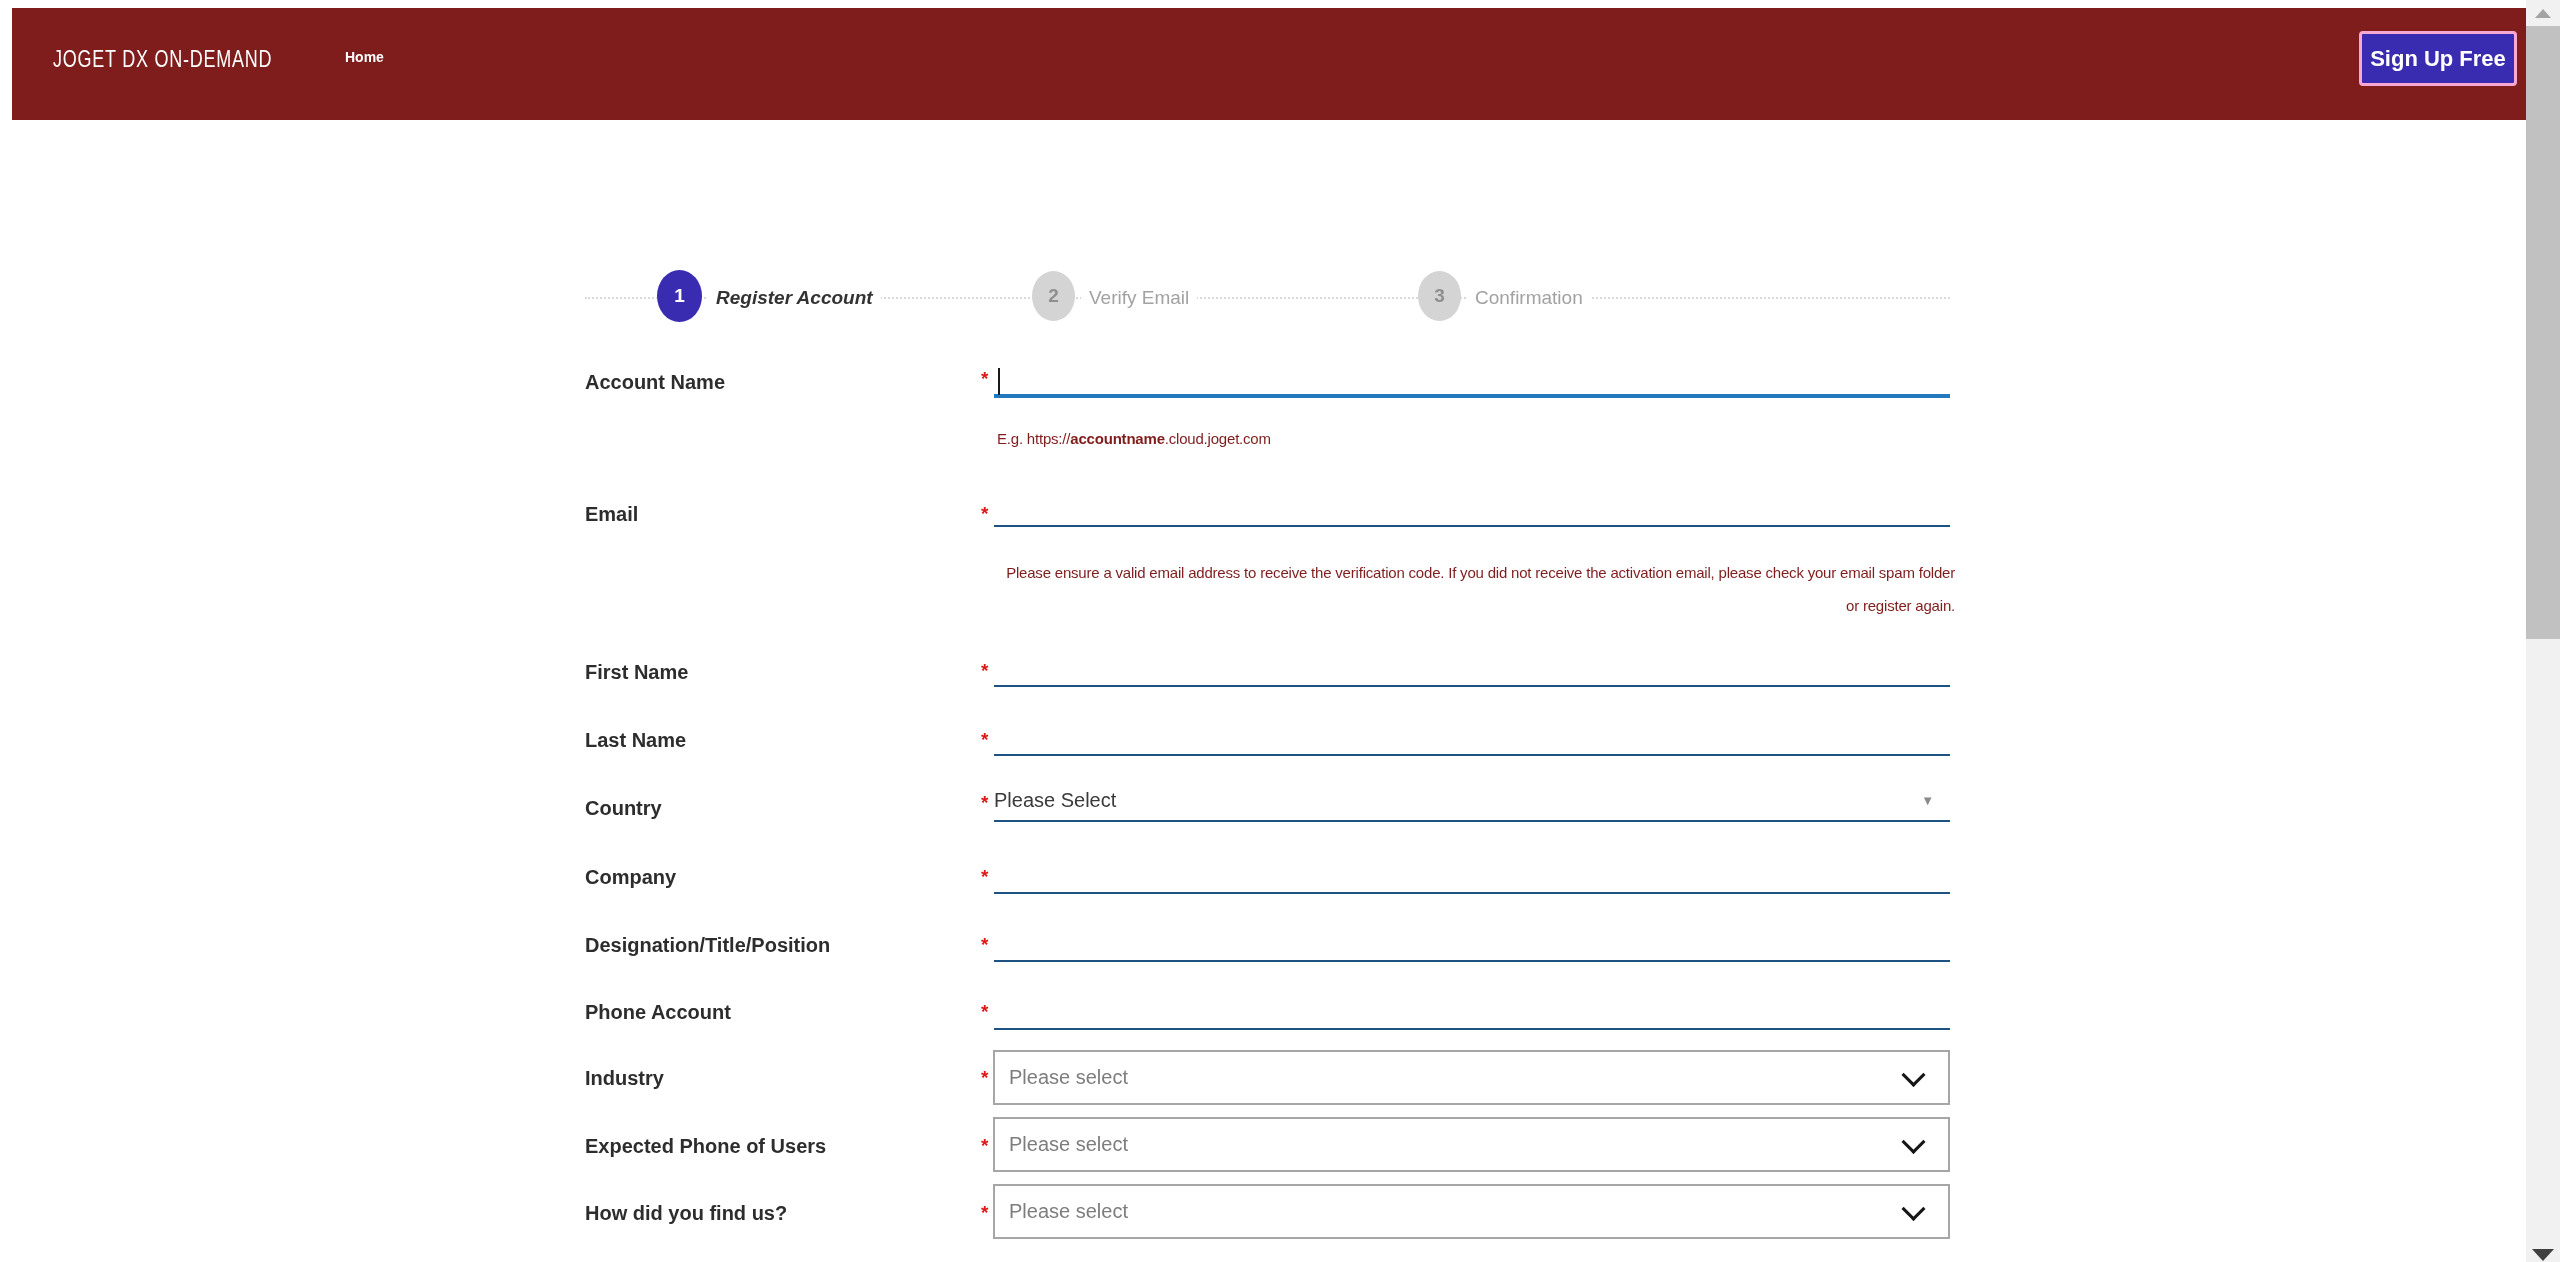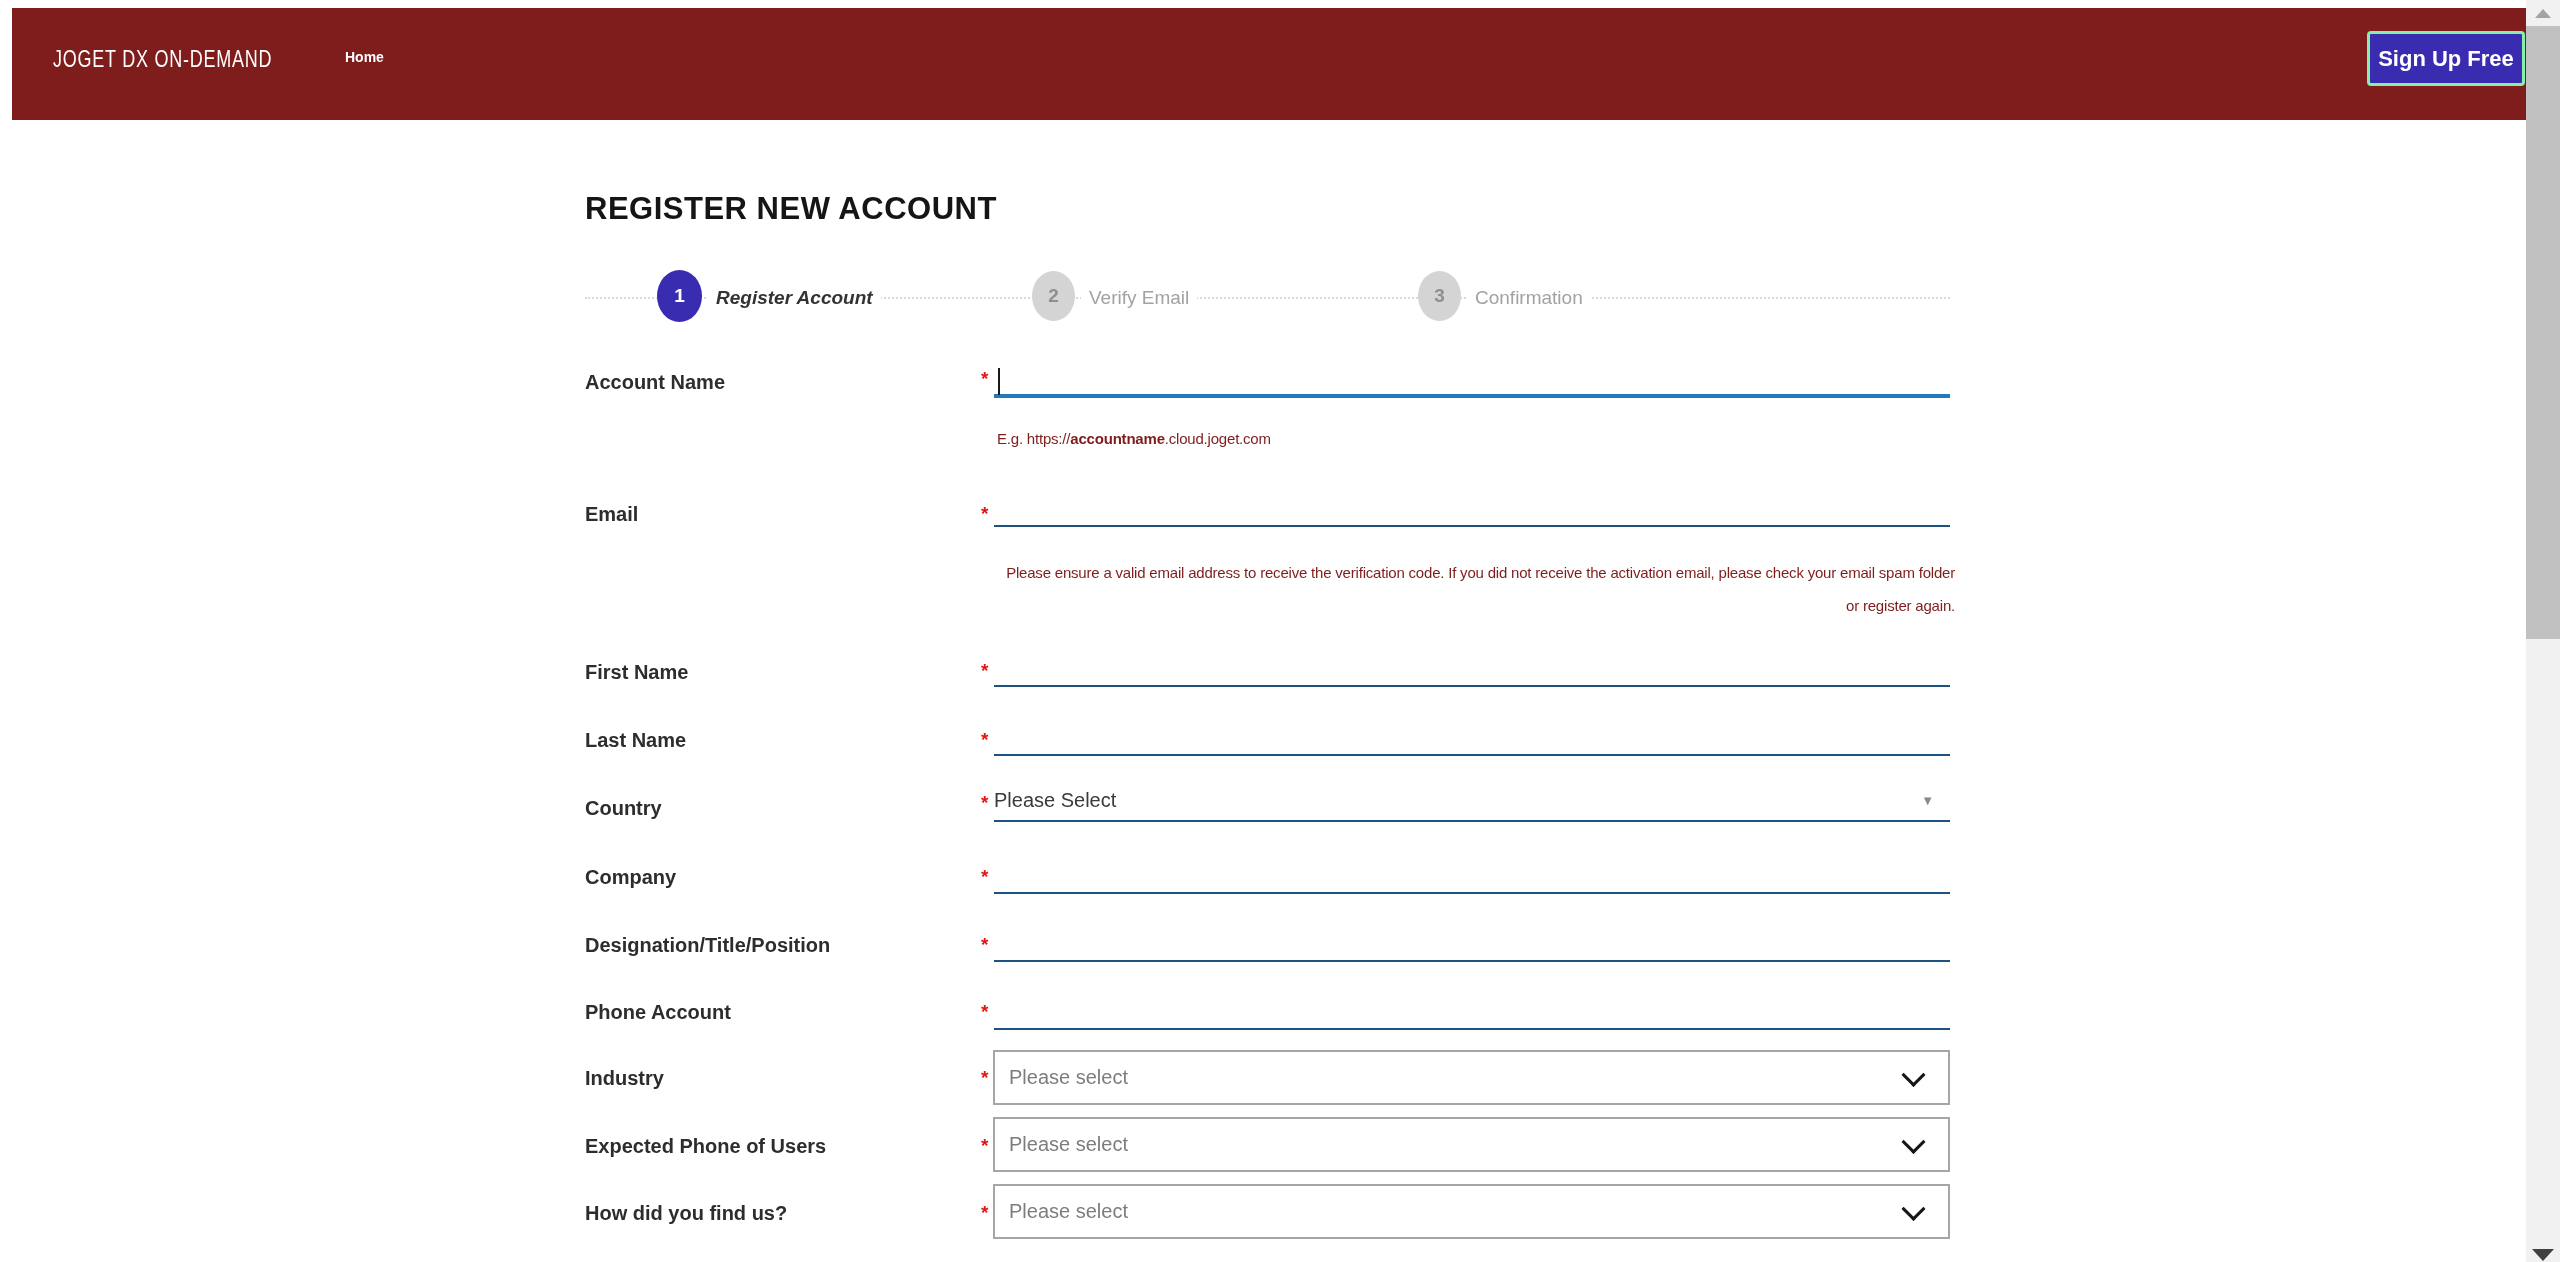--- a/index.html
+++ b/index.html
@@ -6,23 +6,23 @@
   body{font-family:"Liberation Sans", sans-serif;}
   .screen{position:relative;width:2560px;height:1262px;background:#fff;overflow:hidden;}
 
   
   .navbar{position:absolute;left:12px;top:8px;width:2526px;height:112px;background:#7f1d1d;}
   .brand{position:absolute;left:41px;top:37px;color:#ffffff;font-size:24px;line-height:28px;
          letter-spacing:1px;white-space:nowrap;transform:scaleX(0.75);transform-origin:left center;}
   .nav-home{position:absolute;left:333px;top:37px;color:#ffffff;font-size:14px;line-height:24px;
             font-weight:bold;cursor:pointer;}
   .signup-btn{position:absolute;left:2347px;top:23px;width:158px;height:55px;background:#3a2cb1;
-              border:3px solid #86efac;border-radius:4px;color:#fff;font-weight:bold;font-size:22px;
+              border:3px solid #f9a8d4;border-radius:4px;color:#fff;font-weight:bold;font-size:22px;
               display:flex;align-items:center;justify-content:center;box-sizing:border-box;cursor:pointer;
-              font-family:"Liberation Sans", sans-serif;margin-left:8px;}
+              font-family:"Liberation Sans", sans-serif;}
 
   
   .page-title{position:absolute;left:585px;top:191px;font-size:31px;line-height:36px;font-weight:bold;
               color:#151515;letter-spacing:0.5px;}
 
   
   .step-line{position:absolute;left:585px;top:297px;width:1365px;border-top:2px dotted #d8d8d8;}
   .step-circle{position:absolute;border-radius:50%;display:flex;align-items:center;justify-content:center;
                font-weight:bold;font-size:19px;}
   .step-circle.active{background:#3a2cb1;color:#ffffff;}
@@ -68,21 +68,20 @@
 <body>
 
 <div class="screen">
 
   <div class="navbar">
     <div class="brand">JOGET DX ON-DEMAND</div>
     <div class="nav-home">Home</div>
     <div class="signup-btn">Sign Up Free</div>
   </div>
 
-  <div class="page-title">REGISTER NEW ACCOUNT</div>
 
   <div class="step-line"></div>
   <div class="step-circle active c1">1</div>
   <div class="step-label active sl1">Register Account</div>
   <div class="step-circle inactive c2">2</div>
   <div class="step-label inactive sl2">Verify Email</div>
   <div class="step-circle inactive c3">3</div>
   <div class="step-label inactive sl3">Confirmation</div>
 
   <div class="flabel" style="top:369px">Account Name</div>

